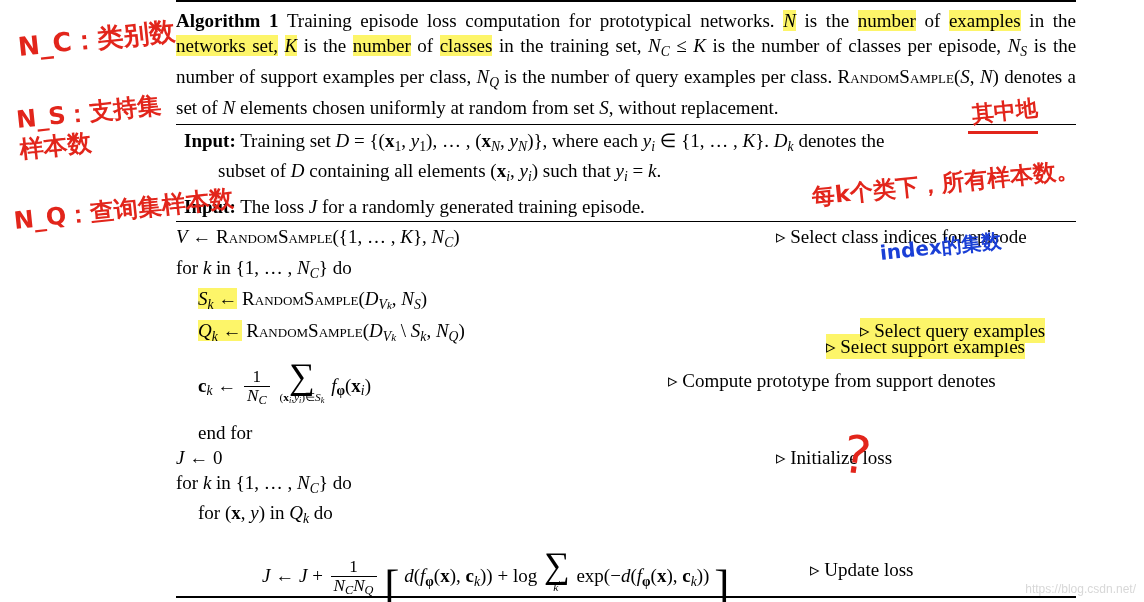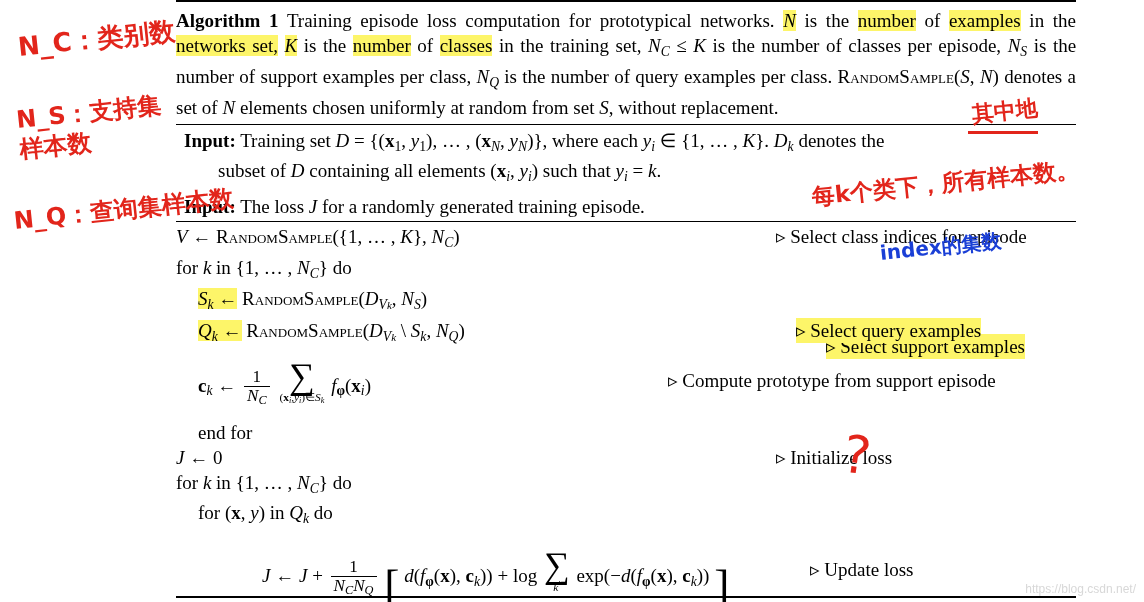--- a/index.html
+++ b/index.html
@@ -177,35 +177,35 @@
       <span class="kw">do</span>
     </div>
 
     <div class="line ind1">
       <span class="hl"><span class="mi">S</span><span class="sub mi">k</span> ←</span> <span class="sc">RandomSample</span>(<span class="cal">D</span><span class="sub mi">V<span style="font-size:0.8em">k</span></span>, <span class="mi">N</span><span class="sub mi">S</span>)
       <span class="cmt hl" style="left:650px;margin-top:48px;">▹ Select support examples</span>
     </div>
 
     <div class="line ind1">
       <span class="hl"><span class="mi">Q</span><span class="sub mi">k</span> ←</span> <span class="sc">RandomSample</span>(<span class="cal">D</span><span class="sub mi">V<span style="font-size:0.8em">k</span></span> \ <span class="mi">S</span><span class="sub mi">k</span>, <span class="mi">N</span><span class="sub mi">Q</span>)
-      <span class="cmt hl" style="left:620px;">▹ Select query examples</span>
+      <span class="cmt hl" style="left:684px;">▹ Select query examples</span>
     </div>
 
     <div class="line ind1" style="height:62px; padding-top:8px;">
       <span class="bf">c</span><span class="sub mi">k</span> ←
       <span class="frac">
         <span class="num">1</span>
         <span class="den"><span class="mi">N</span><span class="sub mi">C</span></span>
       </span>
       <span class="bigsum">
         <span class="sg">∑</span>
         <span class="lim">(<span class="bf">x</span><span class="sub mi">i</span>,<span class="mi">y</span><span class="sub mi">i</span>)∈<span class="mi">S</span><span class="sub mi">k</span></span>
       </span>
       <span class="mi">f</span><span class="sub bf">φ</span>(<span class="bf">x</span><span class="sub mi">i</span>)
-      <span class="cmt" style="left:492px; top:18px;">▹ Compute prototype from support episode</span>
+      <span class="cmt" style="left:492px; top:18px;">▹ Compute prototype from support denotes</span>
     </div>
 
     <div class="line ind1">
       <span class="kw">end for</span>
     </div>
 
     <div class="line">
       <span class="mi">J</span> ← 0
       <span class="cmt" style="left:600px;">▹ Initialize loss</span>
     </div>

